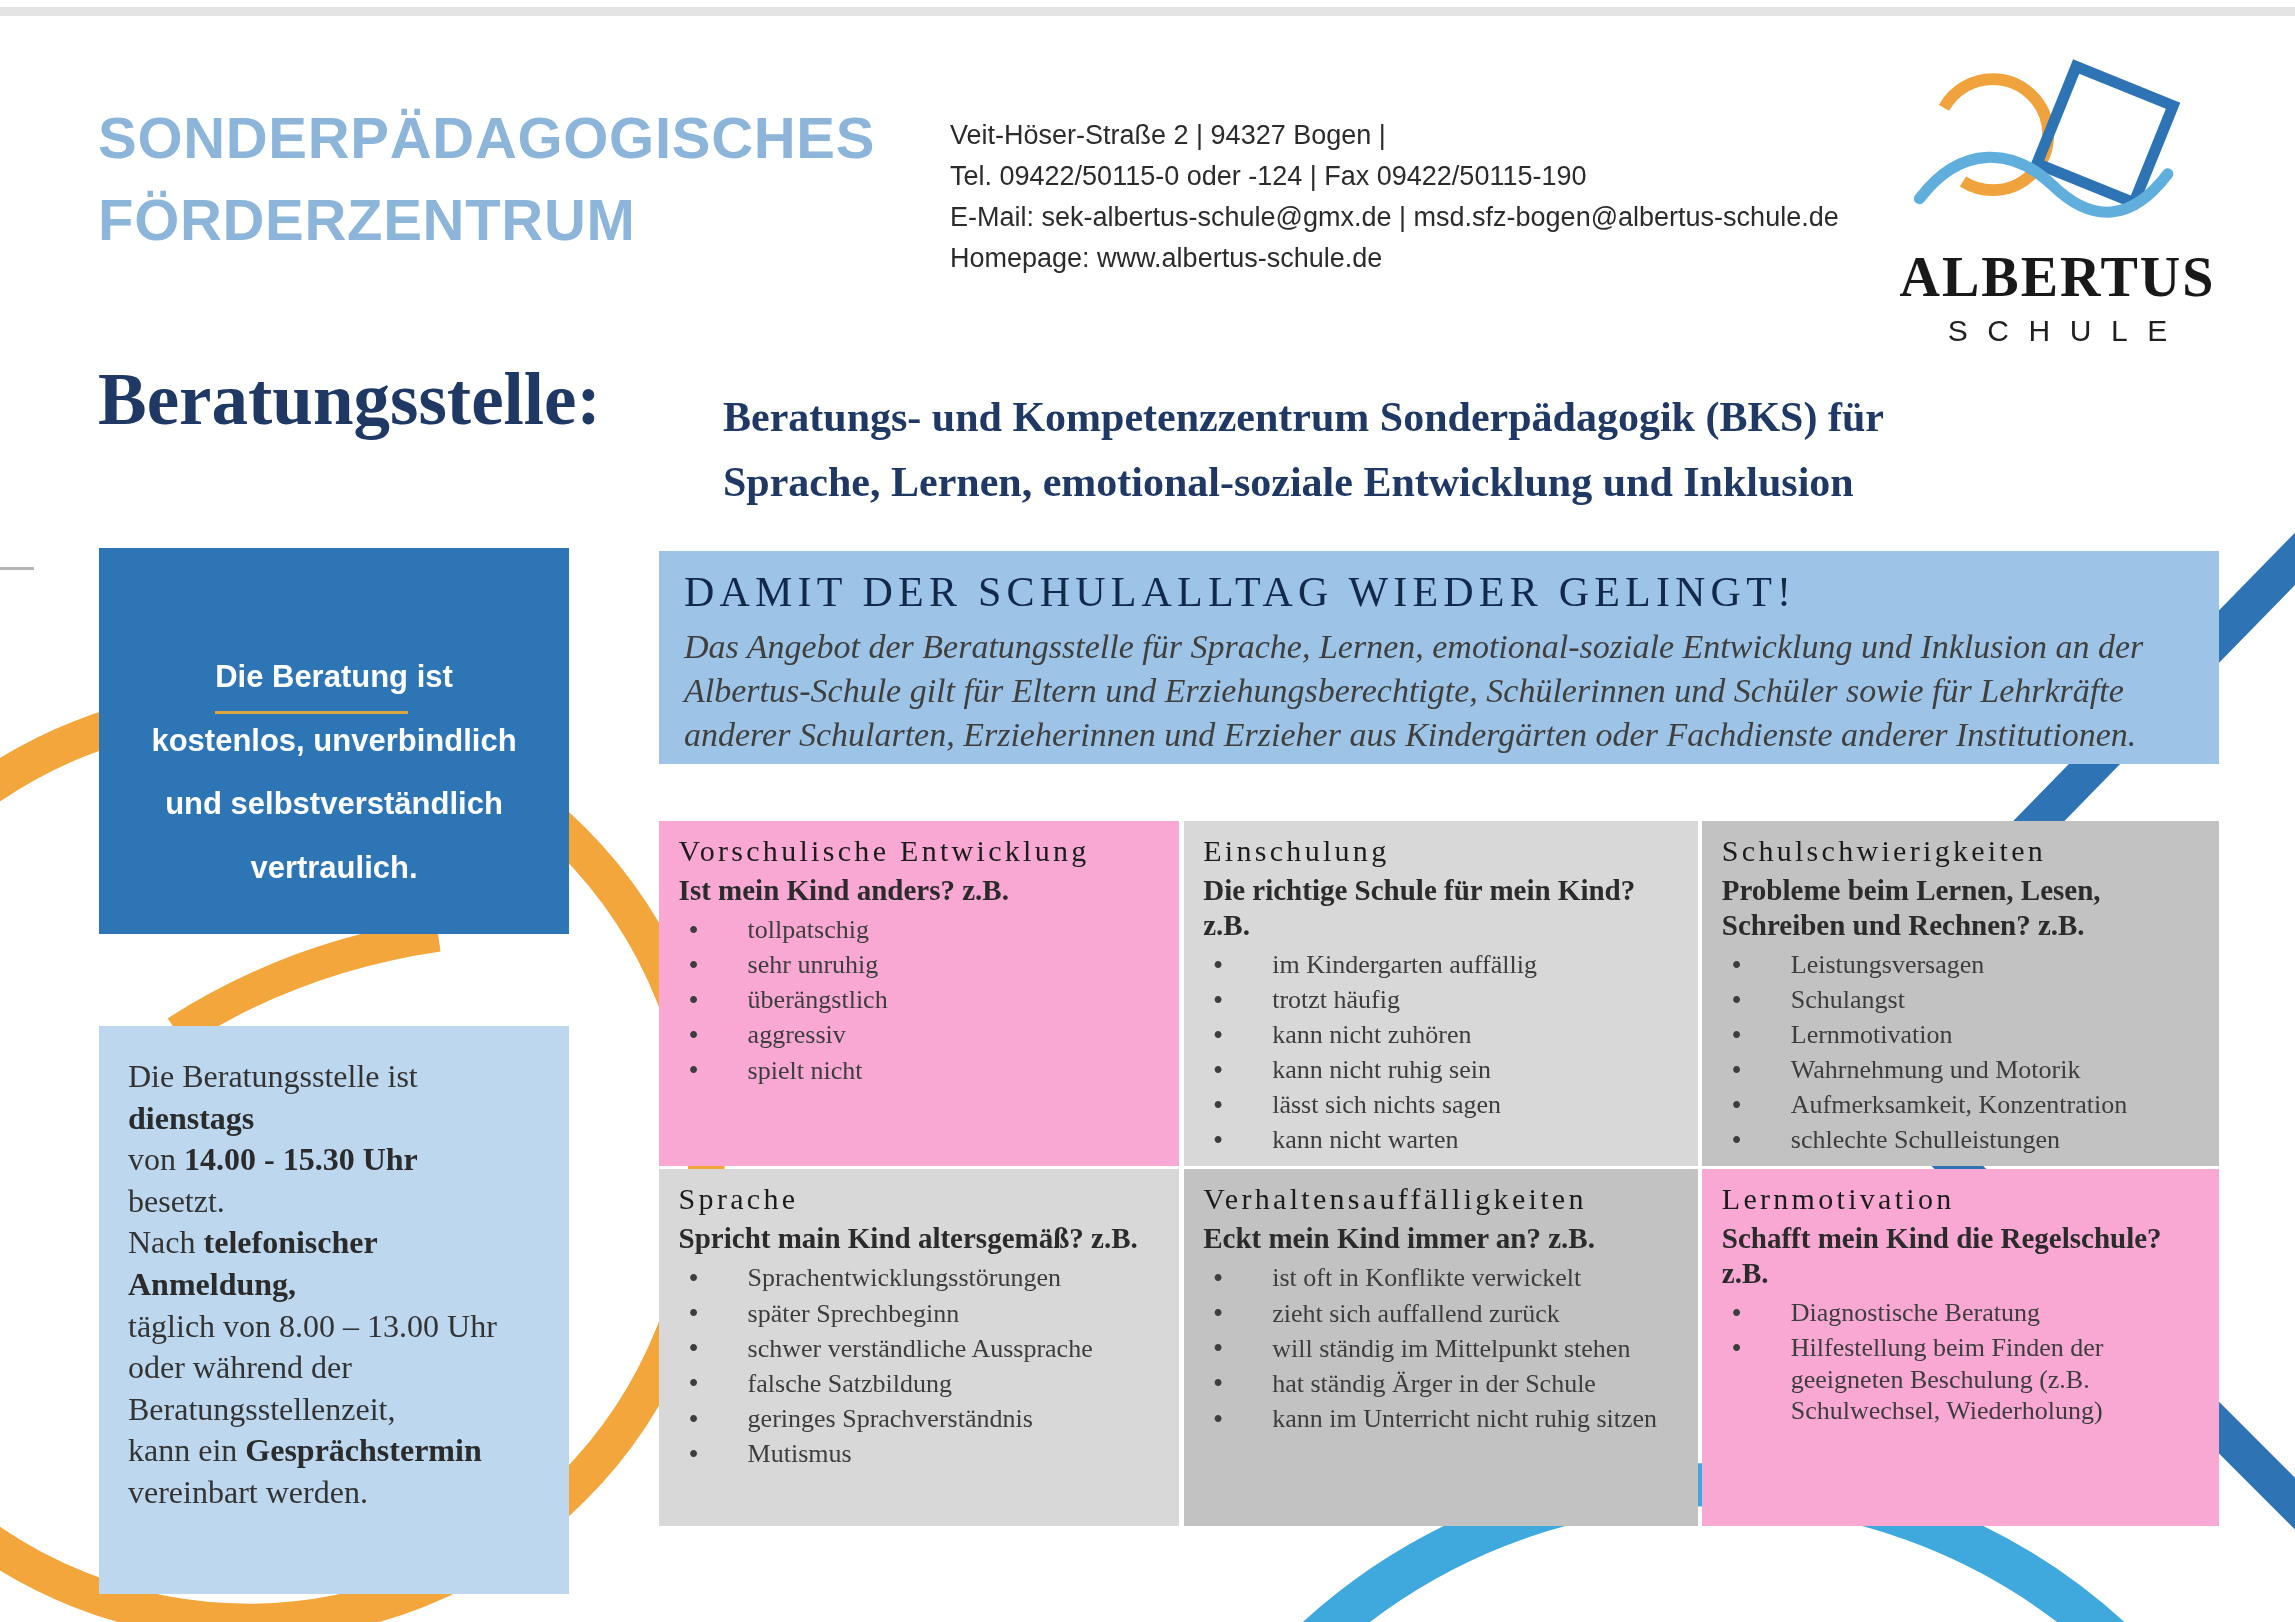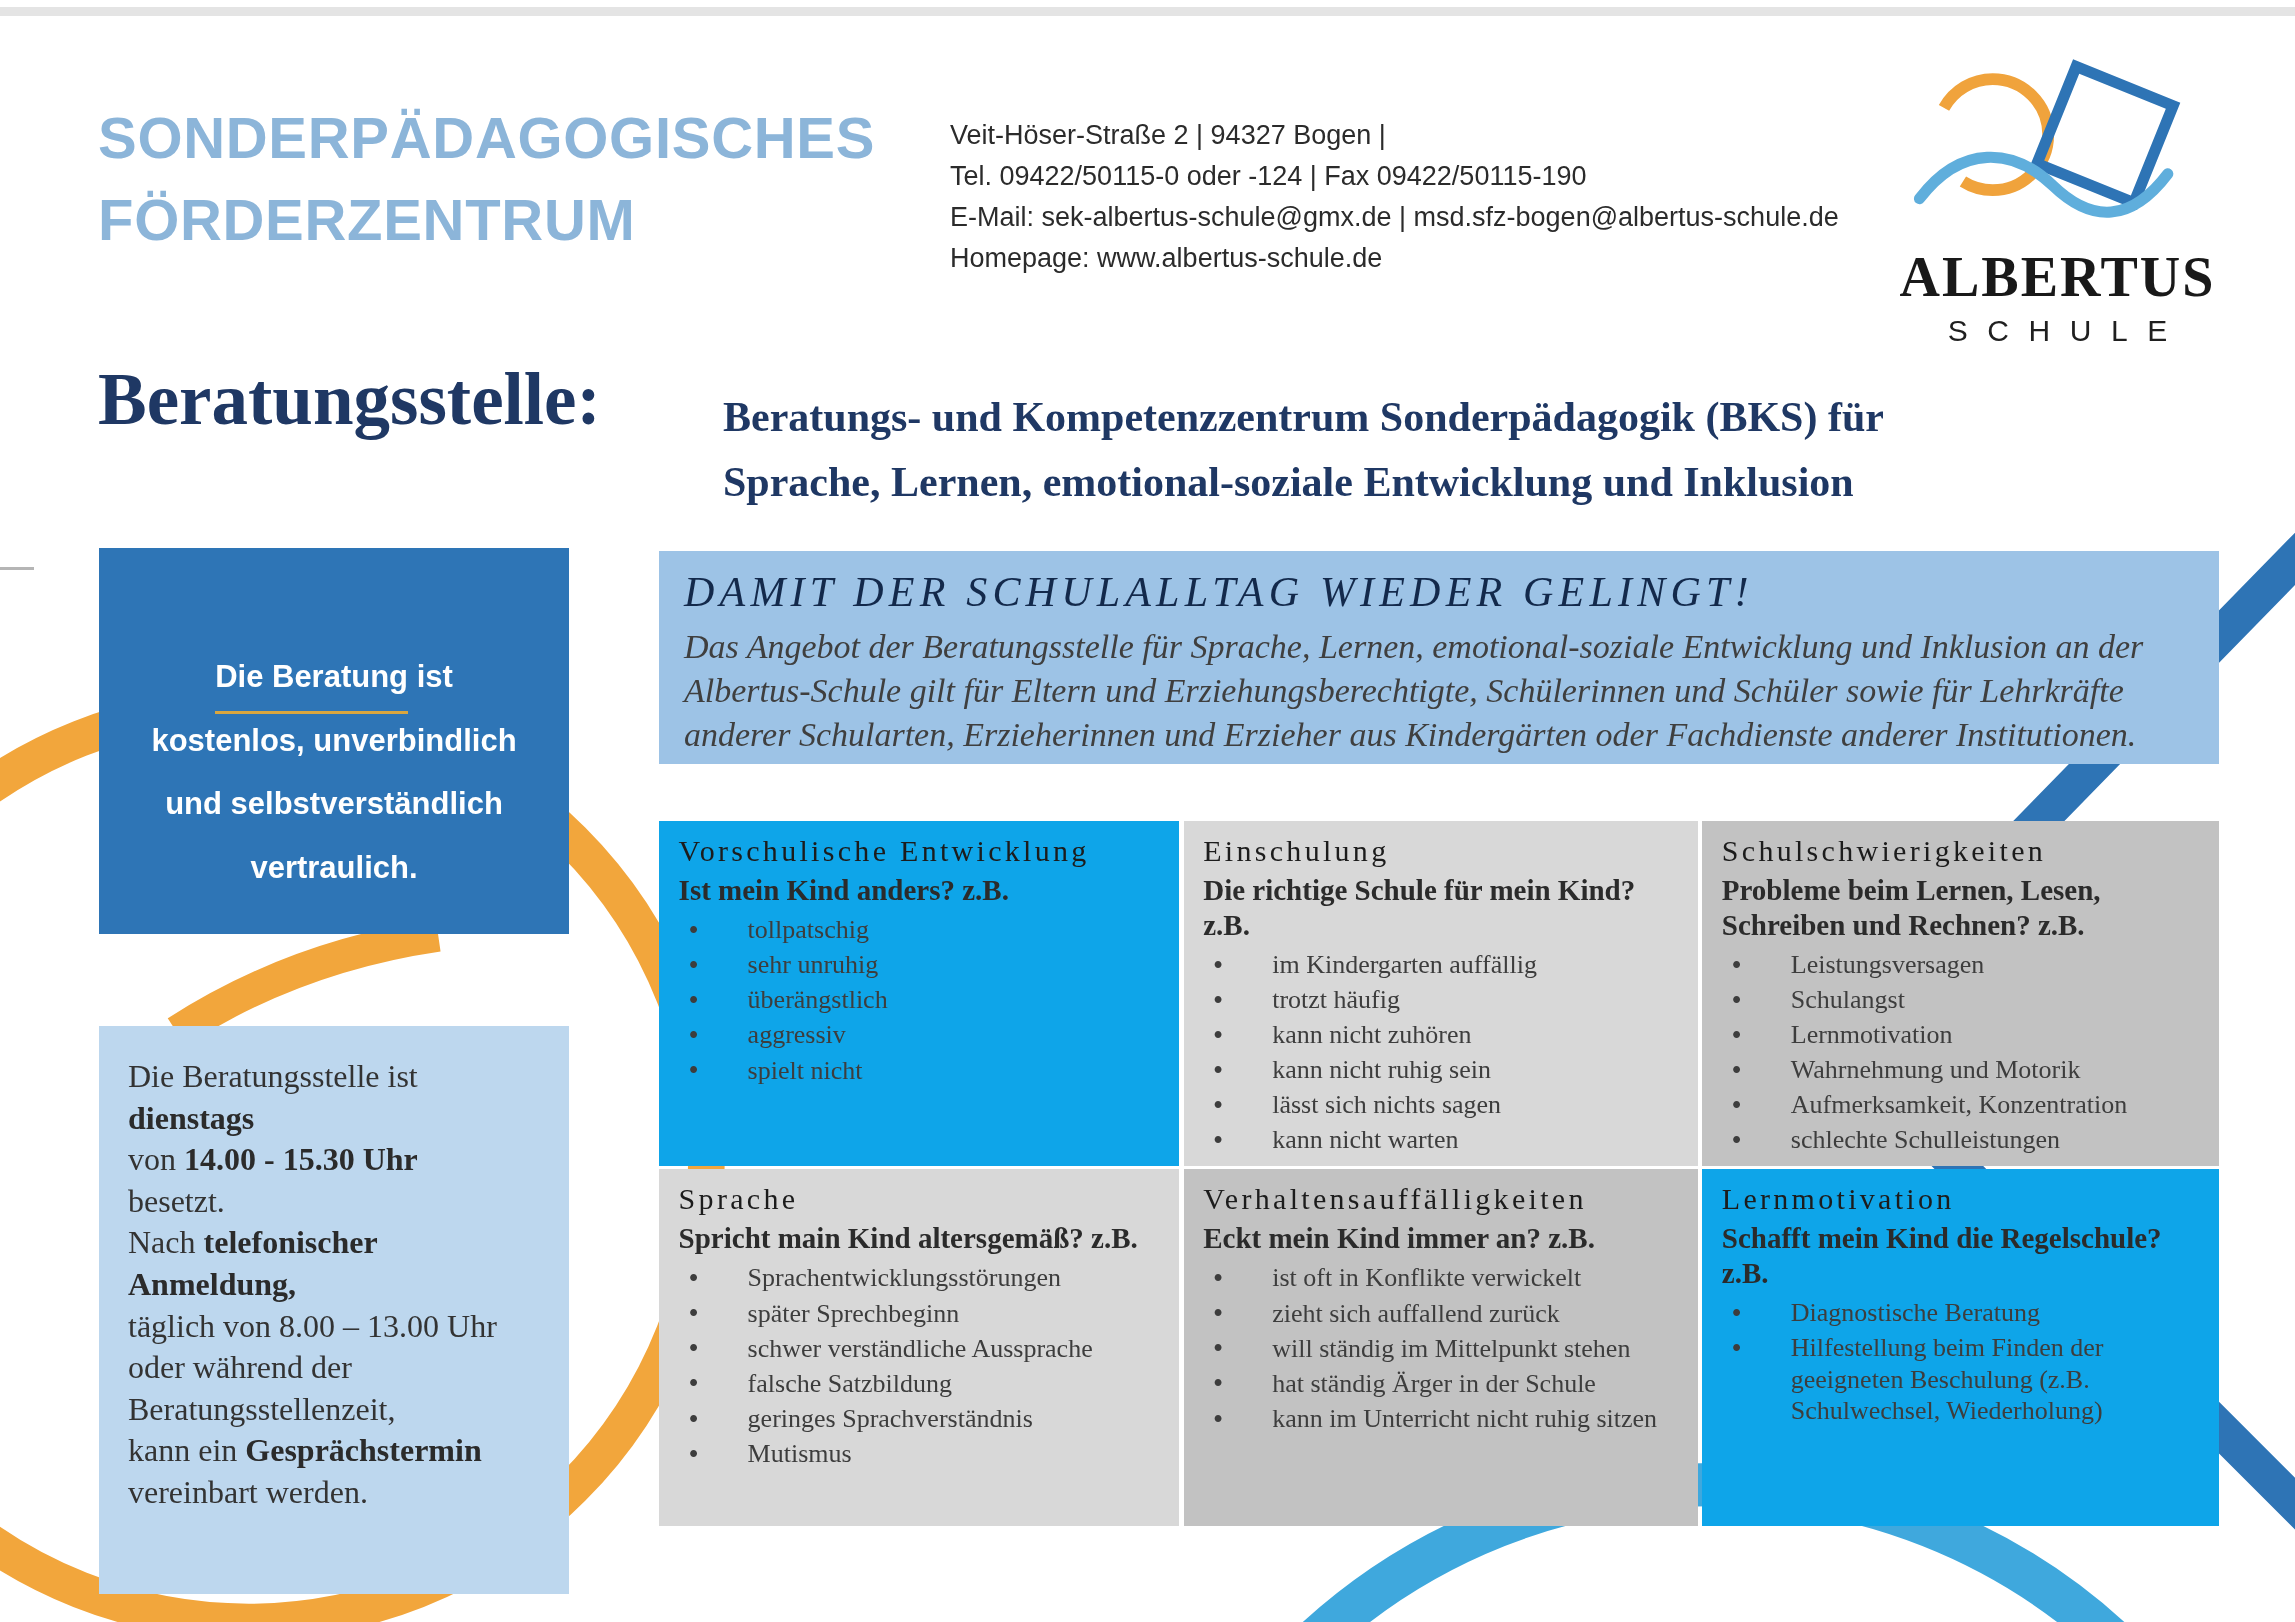--- a/index.html
+++ b/index.html
@@ -37,29 +37,29 @@
 
   
   .hours-box{left:99px;top:1026px;width:470px;height:568px;background:#BDD7EE;
              box-sizing:border-box;padding:30px 25px 0 29px;}
   .hours-box div{font-size:32px;line-height:1.3;color:#333333;}
   .hours-box b{color:#2b2b2b;}
 
   
   .banner{left:659px;top:551px;width:1560px;height:213px;background:#9DC3E6;
           box-sizing:border-box;padding:17px 26px 0 25px;}
-  .banner-heading{font-size:42px;letter-spacing:5.2px;color:#13294B;line-height:1.18;font-style:italic;}
+  .banner-heading{font-size:42px;letter-spacing:5.2px;color:#13294B;line-height:1.18;}
   .banner-body{margin-top:7.9px;font-size:34px;line-height:1.29;color:#3F3F3F;width:1505px;font-style:italic;}
 
   
   .topics{left:659px;top:821px;width:1560px;display:grid;
           grid-template-columns:520px 514px 517px;grid-template-rows:345px 357px;
           column-gap:4.6px;row-gap:3.3px;}
   .topic{box-sizing:border-box;padding:10.5px 18.3px 0 19.6px;overflow:hidden;}
-  .shade-light{background:#0ea5e9;}
+  .shade-light{background:#f9a8d4;}
   .shade-medium{background:#D8D8D8;}
   .shade-dark{background:#C2C2C2;}
   .topic-title{font-size:30px;letter-spacing:3.3px;color:#1c1c1c;line-height:1.25;margin-bottom:3.9px;}
   .topic-question{font-size:29px;font-weight:bold;color:#2b2b2b;line-height:1.2;margin-bottom:6.5px;}
   .topic ul{list-style:none;margin:0;padding:0;}
   .topic li{position:relative;padding-left:69px;font-size:26px;line-height:1.2;
             margin-bottom:3.9px;color:#3d3d3d;}
   .topic li::before{content:"\2022";position:absolute;left:9.8px;top:-1.3px;font-size:29px;color:#3d3d3d;}
 </style>
 </head>

